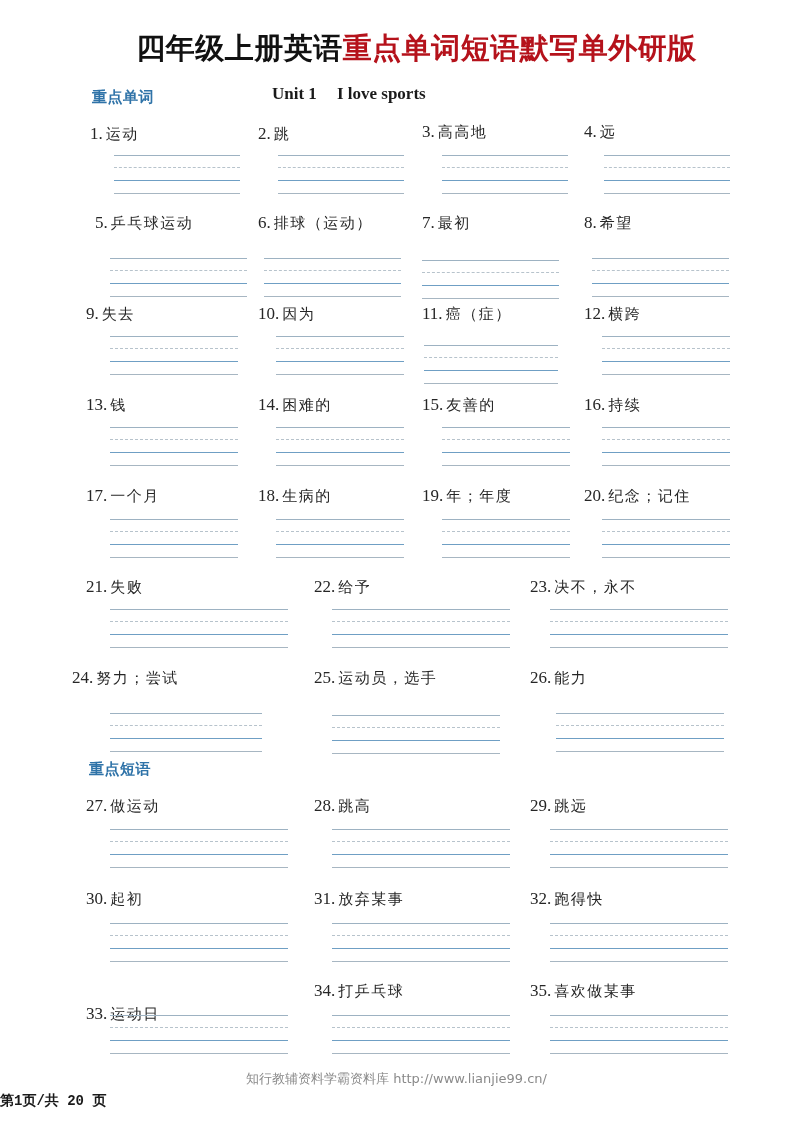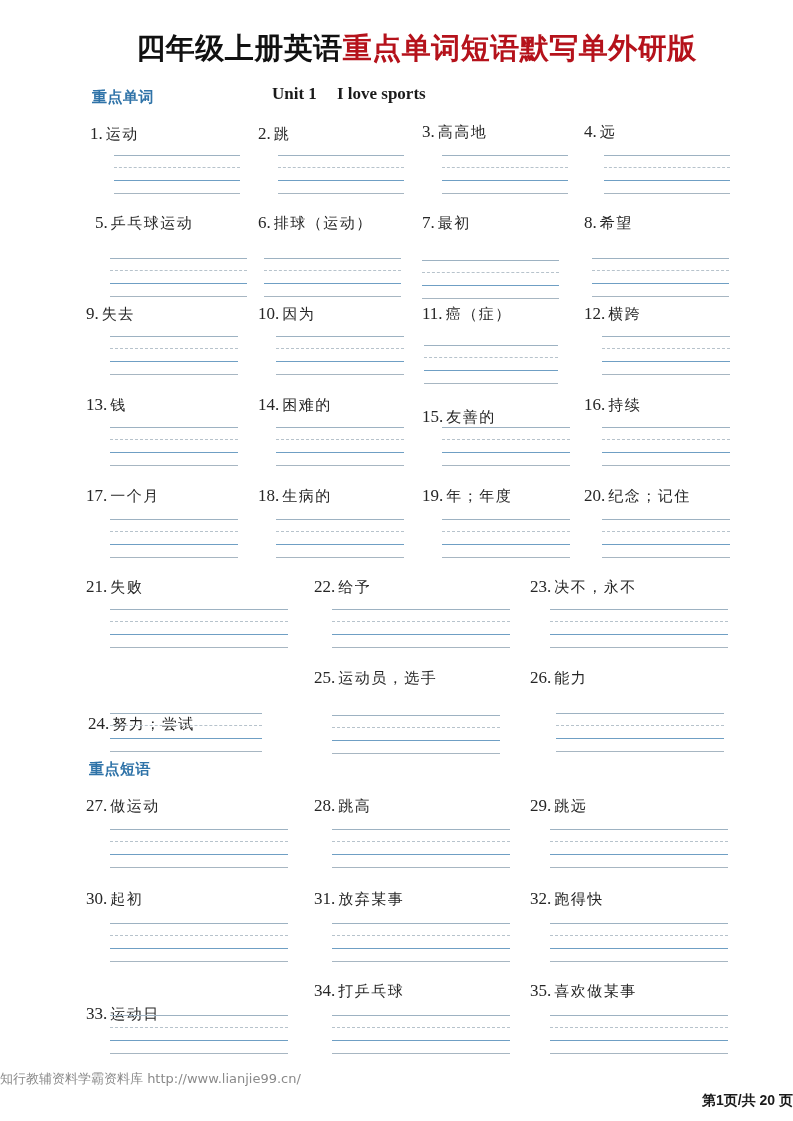--- a/index.html
+++ b/index.html
@@ -34,26 +34,26 @@
   .item .label .zh { font-family: "DejaVu Sans", "Liberation Sans", sans-serif; font-size: 15px; margin-left: 3px; letter-spacing: 1.5px; }
 
   .lines { position: absolute; height: 40px; }
   .lines .ln { position: absolute; left: 0; right: 0; height: 0; }
   .lines .l1 { top: 0; border-top: 1.3px solid #9db2c2; }
   .lines .l2 { top: 12px; border-top: 1.2px dashed #b7c3cc; }
   .lines .l3 { top: 25px; border-top: 1.6px solid #6f9fc4; }
   .lines .l4 { top: 38px; border-top: 1.3px solid #a7b6c2; }
 
   .footer-src {
-    position: absolute; left: 0; top: 1070px; width: 793px; text-align: left;
+    position: absolute; left: 0; top: 1070px; width: 793px; text-align: center;
     font-family: "DejaVu Sans", "Liberation Sans", sans-serif; font-size: 13px; color: #8a8a8a;
   }
   .footer-page {
-    position: absolute; left: 0; top: 1092px; width: 793px; text-align: right;
-    font-family: Liberation Sans, sans-serif; font-size: 14px; font-weight: bold; color: #1a1a1a;
+    position: absolute; left: 0; top: 1092px; width: 793px; text-align: left;
+    font-family: Liberation Mono, monospace; font-size: 14px; font-weight: bold; color: #1a1a1a;
   }
 </style>
 </head>
 <body>
 
 <div class="page-title">
   <span class="black">四年级上册英语</span><span class="red">重点单词短语默写单外研版</span>
 </div>
 
 <div class="section-label" style="left:92px; top:88px;">重点单词</div>
@@ -182,21 +182,21 @@
     <div class="item" style="left: 0px; top: 0px;">
       <div class="label" style="left: 258px; top: 395px;"><span class="num">14.</span><span class="zh">困难的</span></div>
       <div class="lines" style="left: 276px; top: 427px; width: 128px;">
         <div class="ln l1"></div>
         <div class="ln l2"></div>
         <div class="ln l3"></div>
         <div class="ln l4"></div>
       </div>
     </div>
     <div class="item" style="left: 0px; top: 0px;">
-      <div class="label" style="left: 422px; top: 395px; margin-top: 12px;"><span class="num">15.</span><span class="zh">友善的</span></div>
+      <div class="label" style="left: 422px; top: 395px;"><span class="num">15.</span><span class="zh">友善的</span></div>
       <div class="lines" style="left: 442px; top: 427px; width: 128px;">
         <div class="ln l1"></div>
         <div class="ln l2"></div>
         <div class="ln l3"></div>
         <div class="ln l4"></div>
       </div>
     </div>
     <div class="item" style="left: 0px; top: 0px;">
       <div class="label" style="left: 584px; top: 395px;"><span class="num">16.</span><span class="zh">持续</span></div>
       <div class="lines" style="left: 602px; top: 427px; width: 128px;">
@@ -263,21 +263,21 @@
     <div class="item" style="left: 0px; top: 0px;">
       <div class="label" style="left: 530px; top: 577px;"><span class="num">23.</span><span class="zh">决不，永不</span></div>
       <div class="lines" style="left: 550px; top: 609px; width: 178px;">
         <div class="ln l1"></div>
         <div class="ln l2"></div>
         <div class="ln l3"></div>
         <div class="ln l4"></div>
       </div>
     </div>
     <div class="item" style="left: 0px; top: 0px;">
-      <div class="label" style="left: 88px; top: 668px; margin-top: 46px;"><span class="num">24.</span><span class="zh">努力；尝试</span></div>
+      <div class="label" style="left: 72px; top: 668px;"><span class="num">24.</span><span class="zh">努力；尝试</span></div>
       <div class="lines" style="left: 110px; top: 713px; width: 152px;">
         <div class="ln l1"></div>
         <div class="ln l2"></div>
         <div class="ln l3"></div>
         <div class="ln l4"></div>
       </div>
     </div>
     <div class="item" style="left: 0px; top: 0px;">
       <div class="label" style="left: 314px; top: 668px;"><span class="num">25.</span><span class="zh">运动员，选手</span></div>
       <div class="lines" style="left: 332px; top: 715px; width: 168px;">

